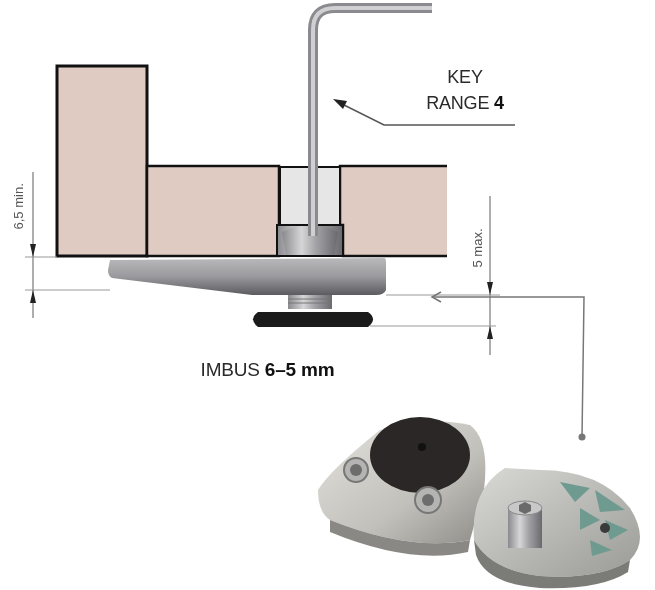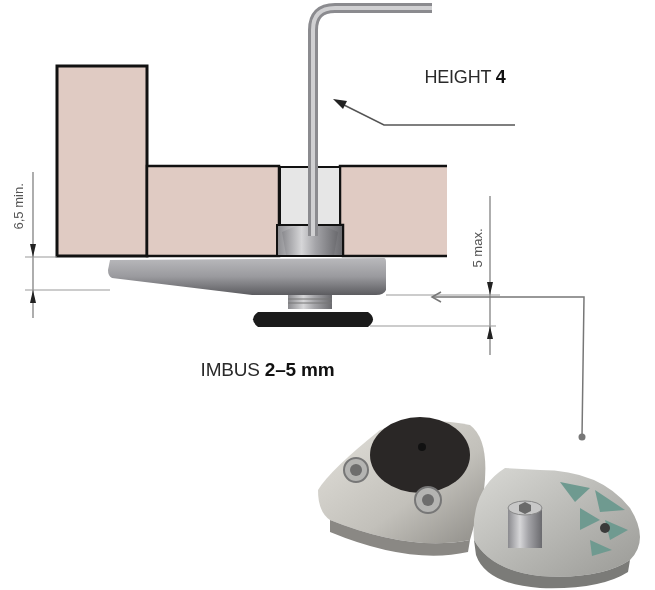--- a/index.html
+++ b/index.html
@@ -126,21 +126,22 @@
     <polygon points="605,520 628,530 610,540" fill="#6f9a90"></polygon>
     <polygon points="590,540 612,550 592,556" fill="#6f9a90"></polygon>
     <circle cx="605" cy="528" r="5" fill="#3a3a3a"></circle>
     <rect x="508" y="508" width="34" height="40" fill="url(#metalH)"></rect>
     <ellipse cx="525" cy="508" rx="17" ry="7" fill="#c8c8c8" stroke="#888"></ellipse>
     <polygon points="519,505 525,502 531,505 531,511 525,514 519,511" fill="#6a6a6a"></polygon>
   </g>
 </svg>
 
 <div class="lbl" style="left:415px; top:64px; width:100px; font-size:18px; line-height:26px;">
-  <div><span>HEIGHT</span> <b>4</b></div>
+  <div>KEY</div>
+  <div><span>RANGE</span> <b>4</b></div>
 </div>
 
 <div class="lbl" style="left:160px; top:356px; width:215px; font-size:19px; line-height:27px;">
-  <div><span>IMBUS</span> <b>2–5 mm</b></div>
+  <div><span>IMBUS</span> <b>6–5 mm</b></div>
 </div>
 
 <div class="dim" style="left:-10px; top:194px; width:56px;">6,5 min.</div>
 <div class="dim" style="left:452px; top:235px; width:50px;">5 max.</div>
 
 </body></html>

